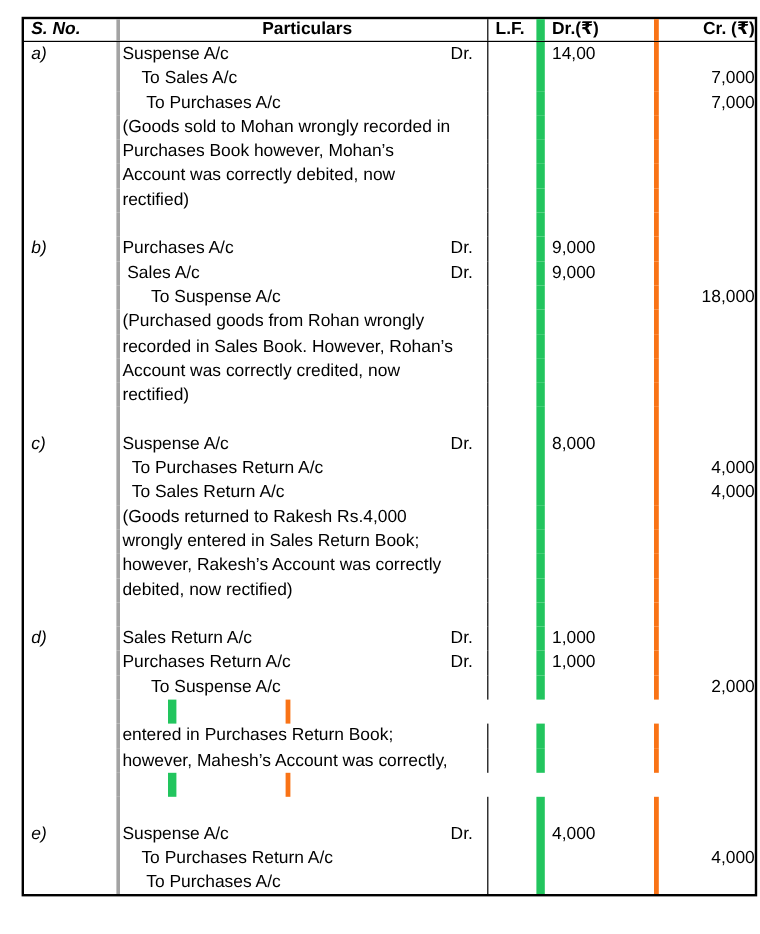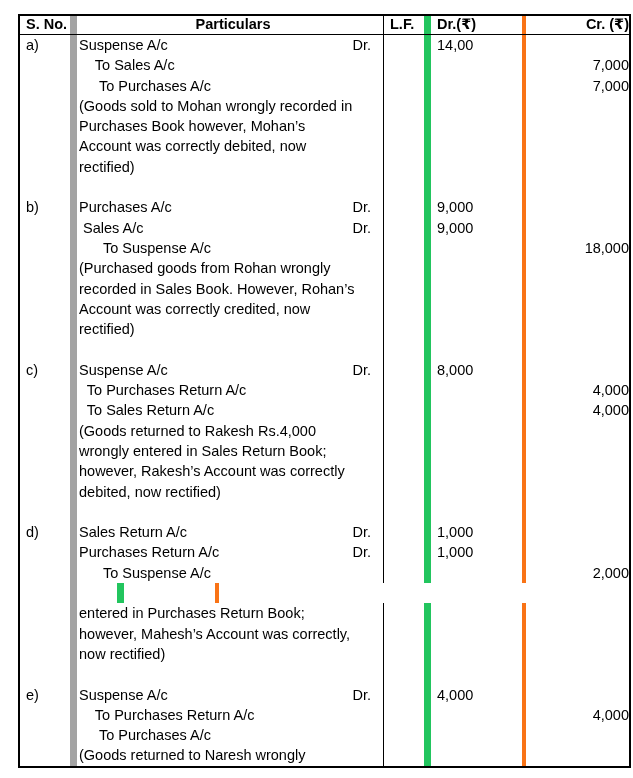--- a/index.html
+++ b/index.html
@@ -14,21 +14,21 @@
   .journal{
     position:absolute;left:18px;top:14px;
     width:613px;
     box-sizing:border-box;
     border:2px solid #000000;
     background:#ffffff;
   }
   .row{display:flex;height:20.31px;line-height:20.31px;font-size:14.5px;}
   .header-row{height:18px;line-height:17px;border-bottom:1px solid #000000;font-weight:bold;}
   .cell{box-sizing:border-box;height:100%;overflow:hidden;white-space:pre;}
-  .c-sno{width:57px;border-right:7px solid #a3a3a3;padding-left:6px;}
+  .c-sno{width:80px;border-right:3px solid #a3a3a3;padding-left:6px;font-style:italic;}
   .c-part{width:307px;border-right:1px solid #000000;padding-left:2px;display:flex;justify-content:space-between;}
   .header-row .c-part{display:block;padding-left:6px;text-align:center;}
   .c-lf{width:47px;border-right:7px solid #22c55e;padding-left:6px;}
   .c-dr{width:95px;border-right:4px solid #f97316;padding-left:6px;}
   .c-cr{flex:1;padding-left:6px;text-align:right;}
   .ptext{white-space:pre;}
   .marker{margin-right:12px;white-space:pre;}
 </style>
 </head>
 <body>
@@ -247,21 +247,20 @@
         </div>
         <div class="row">
           <div class="cell c-sno"></div>
           <div class="cell c-part"><div class="ptext">however, Mahesh’s Account was correctly,</div></div>
           <div class="cell c-lf"></div>
           <div class="cell c-dr"></div>
           <div class="cell c-cr"></div>
         </div>
         <div class="row">
           <div class="cell c-sno"></div>
-          <div class="cell c-part"><div class="ptext">now rectified)</div></div>
           <div class="cell c-lf"></div>
           <div class="cell c-dr"></div>
           <div class="cell c-cr"></div>
         </div>
         <div class="row">
           <div class="cell c-sno"></div>
           <div class="cell c-part"></div>
           <div class="cell c-lf"></div>
           <div class="cell c-dr"></div>
           <div class="cell c-cr"></div>
@@ -276,26 +275,19 @@
         <div class="row">
           <div class="cell c-sno"></div>
           <div class="cell c-part"><div class="ptext">    To Purchases Return A/c</div></div>
           <div class="cell c-lf"></div>
           <div class="cell c-dr"></div>
           <div class="cell c-cr">4,000</div>
         </div>
         <div class="row">
           <div class="cell c-sno"></div>
           <div class="cell c-part"><div class="ptext">     To Purchases A/c</div></div>
-          <div class="cell c-lf"></div>
-          <div class="cell c-dr"></div>
-          <div class="cell c-cr"></div>
-        </div>
-        <div class="row">
-          <div class="cell c-sno"></div>
-          <div class="cell c-part"><div class="ptext">(Goods returned to Naresh wrongly</div></div>
           <div class="cell c-lf"></div>
           <div class="cell c-dr"></div>
           <div class="cell c-cr"></div>
         </div>
       </div>
   </div>
 </div>
 
 </body></html>

